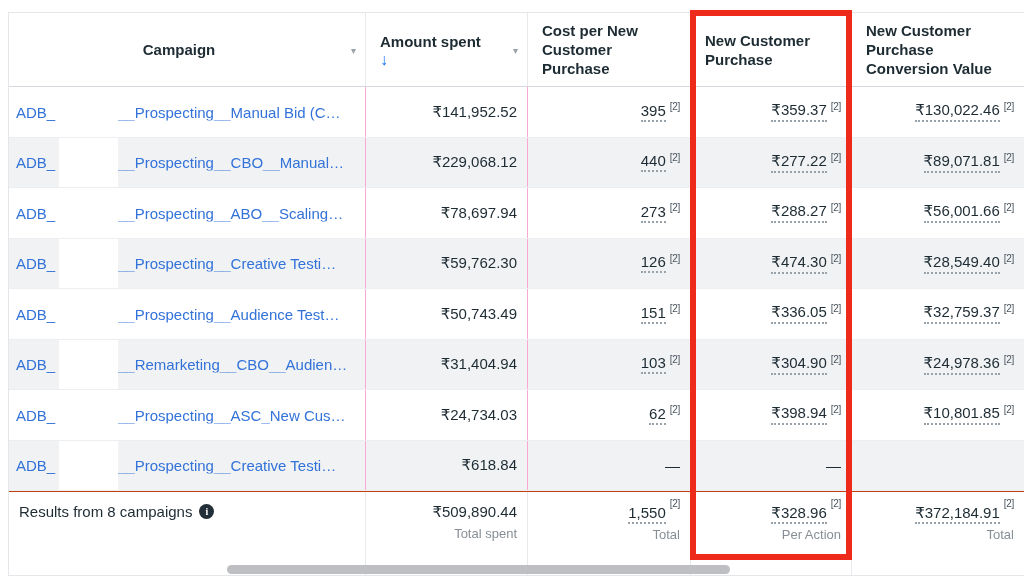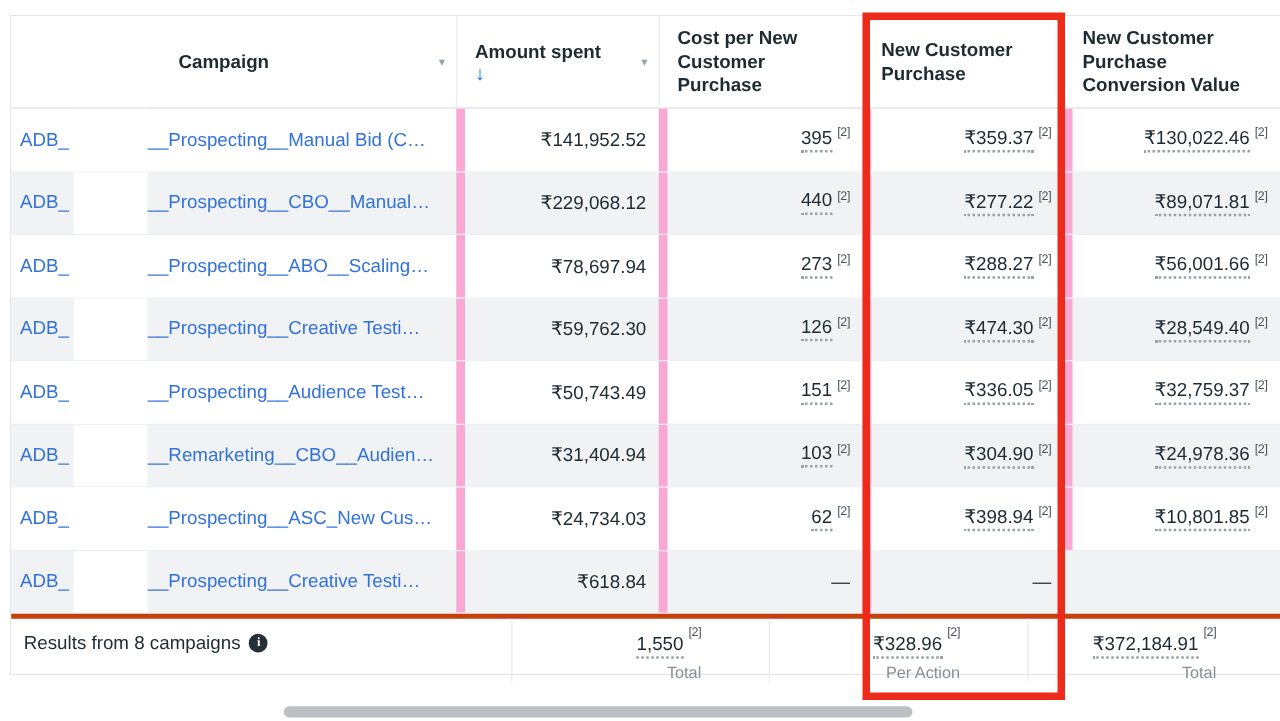--- a/index.html
+++ b/index.html
@@ -17,36 +17,36 @@
   .th:first-child { padding-left:8px;justify-content:center; }
   .th + .th { border-left:1px solid #e7e9ec; }
   .chev { position:absolute; right:9px; top:50%; transform:translateY(-50%);
           font-size:10px; color:#99a1a9; cursor:pointer; }
   .sort-arrow { color:#1877f2; font-size:16px; line-height:17px; }
 
   
   .row { height:50.5px; border-bottom:1px solid #eceef1; background:#fff; }
   .row.alt { background:#f0f2f4; }
   .cell { display:flex; align-items:center; }
-  .cell + .cell { border-left:7px solid #f9a8d4; }
+  .cell + .cell { border-left:1px solid #f9a8d4; }
   .num { justify-content:flex-end; padding-right:10px; font-size:15px; color:#1d2b33; }
 
   .c-campaign { position:relative; }
   .c-link { font-size:15px; color:#3272d9; white-space:nowrap; cursor:pointer;text-align:center; }
   .c-prefix { position:absolute; left:7px; top:50%; transform:translateY(-50%); }
   .c-patch { position:absolute; left:50px; top:0; bottom:0; width:59px; background:#fff; }
   .c-rest { position:absolute; left:109px; top:50%; transform:translateY(-50%);
             max-width:243px; overflow:hidden; }
 
   .dotted { border-bottom:2px dotted #97a2ab; padding-bottom:1px; }
   sup.fn { font-size:10px; color:#4a545c; margin-left:4px; position:relative; top:-5px;
            letter-spacing:-0.3px; }
 
   
-  .tfoot { height:49px; border-top:4px solid #c2410c; border-bottom:1px solid #e4e6ea; background:#fff;gap:44px; }
+  .tfoot { height:85px; border-top:1px solid #c2410c; border-bottom:1px solid #e4e6ea; background:#fff; }
   .f-cell { display:flex; flex-direction:column; align-items:flex-end; padding:11px 10px 0 0; }
   .f-cell + .f-cell, .f-campaign + .f-cell { border-left:1px solid #e7e9ec; }
   .f-val { font-size:15px; color:#1d2b33; }
   .f-sub { font-size:13px; color:#878e95; margin-top:5px; }
   .f-campaign { display:flex; align-items:flex-start; padding:11px 0 0 10px;
                 font-size:15px; color:#1d2b33; }
   .info-i { display:inline-flex; align-items:center; justify-content:center;
             width:15px; height:15px; border-radius:50%; background:#222f38; color:#fff;
             font-size:10px; font-weight:700; margin-left:7px; margin-top:1px;
             font-family:"Liberation Serif",serif; cursor:pointer; }
@@ -268,20 +268,24 @@
     </div>
   </div>
 </div>
 
     <div class="grid tfoot">
       <div class="f-campaign">
         <span>Results from 8 campaigns</span>
         <span class="info-i">i</span>
       </div>
       <div class="f-cell">
+        <span class="f-val">₹509,890.44</span>
+        <span class="f-sub">Total spent</span>
+      </div>
+      <div class="f-cell">
         <span><span class="f-val dotted">1,550</span><sup class="fn">[2]</sup></span>
         <span class="f-sub">Total</span>
       </div>
       <div class="f-cell">
         <span><span class="f-val dotted">₹328.96</span><sup class="fn">[2]</sup></span>
         <span class="f-sub">Per Action</span>
       </div>
       <div class="f-cell">
         <span><span class="f-val dotted">₹372,184.91</span><sup class="fn">[2]</sup></span>
         <span class="f-sub">Total</span>

